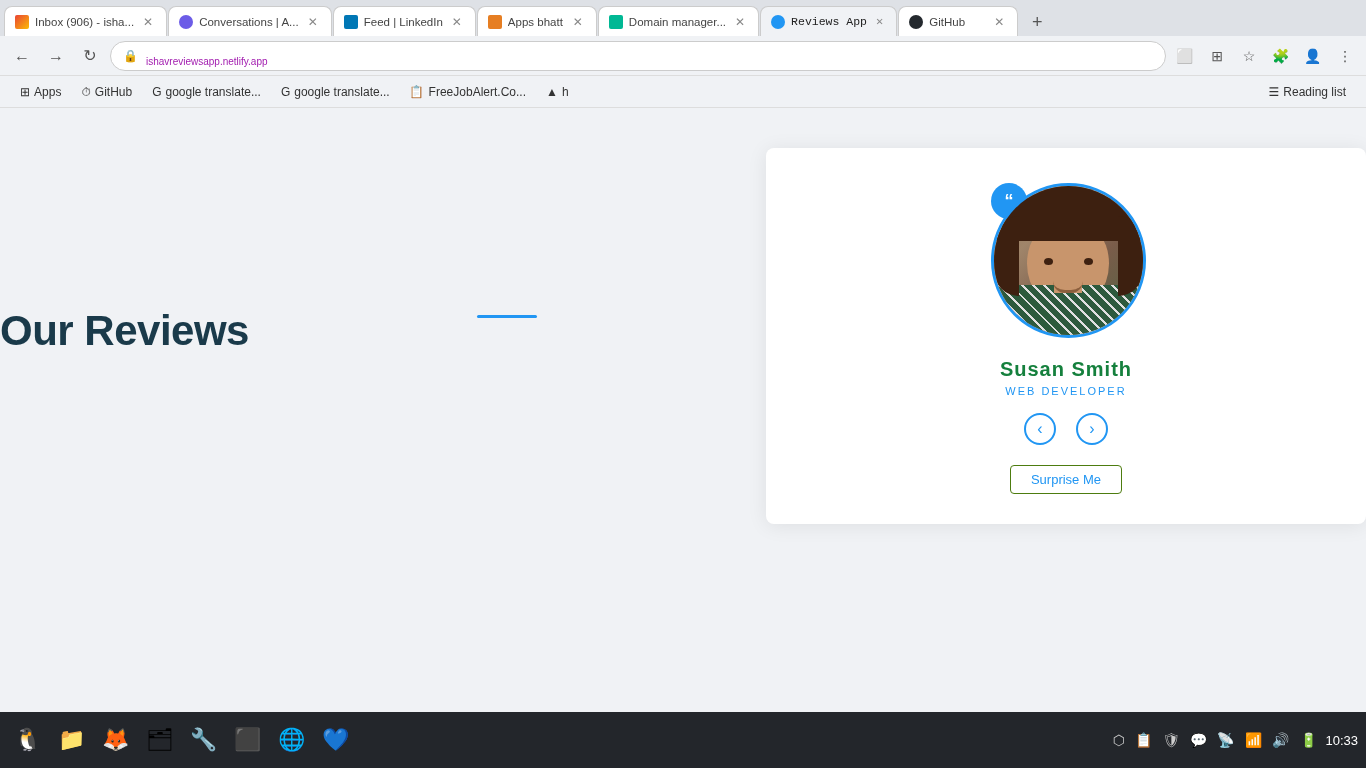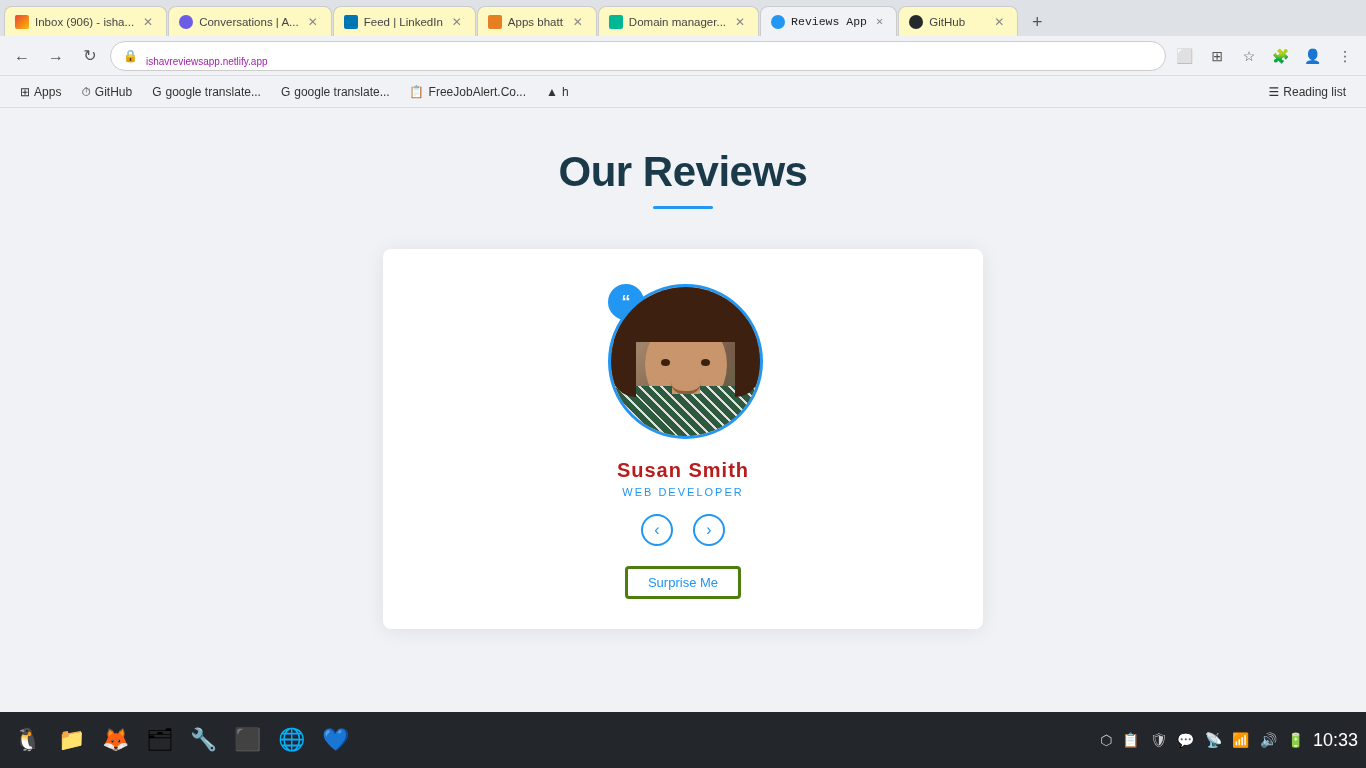--- a/index.html
+++ b/index.html
@@ -3,21 +3,21 @@
   <meta charset="utf-8">
   <style>
     * { margin: 0; padding: 0; box-sizing: border-box; }
     body { font-family: 'Segoe UI', Arial, sans-serif; background: #f0f2f5; overflow: hidden; }
 
     
     .browser-chrome { background: #dee1e6; width: 1366px; height: 768px; display: flex; flex-direction: column; }
 
     
     .tabs-bar { display: flex; align-items: flex-end; height: 36px; background: #dee1e6; padding: 0 4px; gap: 1px; overflow: hidden; }
-    .tab { display: flex; align-items: center; height: 30px; padding: 0 10px; background: #fef9c3; border-radius: 8px 8px 0 0; font-size: 12px; color: #444; gap: 6px; min-width: 120px; max-width: 180px; cursor: pointer; border: 1px solid #ccc; border-bottom: none; position: relative; }
+    .tab { display: flex; align-items: center; height: 30px; padding: 0 10px; background: #ffffff; border-radius: 8px 8px 0 0; font-size: 12px; color: #444; gap: 6px; min-width: 120px; max-width: 180px; cursor: pointer; border: 1px solid #ccc; border-bottom: none; position: relative; }
     .tab.active { background: #f0f2f5; color: #222; z-index: 2; font-family: Liberation Mono, monospace; }
     .tab-favicon { width: 14px; height: 14px; border-radius: 2px; flex-shrink: 0; }
     .tab-title { flex: 1; overflow: hidden; text-overflow: ellipsis; white-space: nowrap; font-size: 11.5px; }
     .tab-close { font-size: 12px; color: #888; cursor: pointer; padding: 1px 3px; border-radius: 3px; flex-shrink: 0; }
     .tab-new { width: 28px; height: 28px; display: flex; align-items: center; justify-content: center; font-size: 18px; color: #555; cursor: pointer; background: none; border: none; border-radius: 50%; margin-left: 4px; }
 
     
     .nav-bar { display: flex; align-items: center; height: 40px; background: #f0f2f5; padding: 0 8px; gap: 6px; border-bottom: 1px solid #ddd; }
     .nav-btn { width: 28px; height: 28px; display: flex; align-items: center; justify-content: center; border-radius: 50%; cursor: pointer; font-size: 16px; color: #555; background: none; border: none; }
     .address-bar { flex: 1; display: flex; align-items: center; background: #fff; border: 1px solid #ccc; border-radius: 20px; height: 30px; padding: 0 12px; gap: 8px; }
@@ -26,52 +26,52 @@
     .nav-right-icons { display: flex; align-items: center; gap: 6px; }
     .nav-icon { width: 26px; height: 26px; display: flex; align-items: center; justify-content: center; border-radius: 50%; cursor: pointer; font-size: 14px; color: #555; }
 
     
     .bookmarks-bar { display: flex; align-items: center; height: 32px; background: #f0f2f5; padding: 0 12px; gap: 4px; border-bottom: 1px solid #ddd; overflow: hidden; }
     .bookmark-item { display: flex; align-items: center; gap: 4px; padding: 2px 8px; border-radius: 4px; cursor: pointer; font-size: 12px; color: #333; white-space: nowrap; }
     .reading-list-btn { margin-left: auto; display: flex; align-items: center; gap: 4px; padding: 2px 8px; border-radius: 4px; cursor: pointer; font-size: 12px; color: #333; }
 
     
     .page-content { flex: 1; background: #f0f2f5; display: flex; align-items: flex-start; justify-content: center; overflow-y: auto; padding-top: 40px; }
-    .page-inner { width: 100%; display: flex; flex-direction: column; align-items: center; }
+    .page-inner { width: 100%; display: flex; flex-direction: row; align-items: center; }
 
     
     .reviews-title { font-size: 42px; font-weight: 700; color: #1a3a4a; margin-bottom: 10px; letter-spacing: -0.5px; }
     .title-underline { width: 60px; height: 3px; background: #2196f3; margin: 0 auto 40px; border-radius: 2px; }
 
     
     .review-card { background: #fff; border-radius: 8px; box-shadow: 0 2px 20px rgba(0,0,0,0.08); width: 600px; padding: 30px 40px 30px; display: flex; flex-direction: column; align-items: center; }
 
     
     .avatar-wrapper { position: relative; width: 160px; height: 160px; margin-bottom: 20px; }
     .avatar-circle { width: 155px; height: 155px; border-radius: 50%; border: 3px solid #2196f3; overflow: hidden; background: #ccc; position: absolute; top: 5px; left: 5px; }
     .avatar-img-placeholder { width: 100%; height: 100%; background: linear-gradient(135deg, #8B7355 0%, #a0856a 30%, #7a5c4a 60%, #4a6741 100%); display: flex; align-items: center; justify-content: center; position: relative; overflow: hidden; }
     .quote-badge { position: absolute; top: 5px; left: 5px; width: 36px; height: 36px; background: #2196f3; border-radius: 50%; display: flex; align-items: center; justify-content: center; color: white; font-size: 18px; font-weight: bold; z-index: 3; }
 
     
-    .reviewer-name { font-size: 20px; font-weight: 700; color: #b91c1c; letter-spacing: 1px; margin-bottom: 4px; }
+    .reviewer-name { font-size: 20px; font-weight: 700; color: #15803d; letter-spacing: 1px; margin-bottom: 4px; }
     .reviewer-role { font-size: 11px; color: #2196f3; letter-spacing: 2px; text-transform: uppercase; margin-bottom: 16px; }
     .review-text { font-size: 15px; color: #5a8a9a; text-align: center; line-height: 1.6; margin-bottom: 24px; }
 
     
     .card-nav { display: flex; gap: 20px; margin-bottom: 20px; }
     .card-nav-btn { width: 32px; height: 32px; border-radius: 50%; border: 2px solid #2196f3; background: none; display: flex; align-items: center; justify-content: center; cursor: pointer; color: #2196f3; font-size: 16px; }
 
     
-    .surprise-btn { border: 3px solid #4d7c0f; background: none; color: #2196f3; padding: 6px 20px; border-radius: 4px; font-size: 13px; cursor: pointer; }
+    .surprise-btn { border: 1px solid #4d7c0f; background: none; color: #2196f3; padding: 6px 20px; border-radius: 4px; font-size: 13px; cursor: pointer; }
 
     
     .taskbar { height: 56px; background: #23262b; display: flex; align-items: center; padding: 0 8px; gap: 4px; position: relative; }
     .taskbar-icon { width: 40px; height: 40px; display: flex; align-items: center; justify-content: center; border-radius: 6px; cursor: pointer; font-size: 22px; }
     .taskbar-right { margin-left: auto; display: flex; align-items: center; gap: 6px; }
-    .taskbar-time { color: #fff; font-size: 18px; font-weight: 500; }
+    .taskbar-time { color: #fff; font-size: 13px; font-weight: 500; }
 
     
     .fav-gmail { background: linear-gradient(135deg, #EA4335, #FBBC04); }
     .fav-conversations { background: #6c5ce7; border-radius: 50%; }
     .fav-linkedin { background: #0077b5; }
     .fav-ishav { background: #e67e22; }
     .fav-domain { background: #00b894; }
     .fav-reviews { background: #2196f3; border-radius: 50%; }
     .fav-github { background: #24292e; border-radius: 50%; }
 

